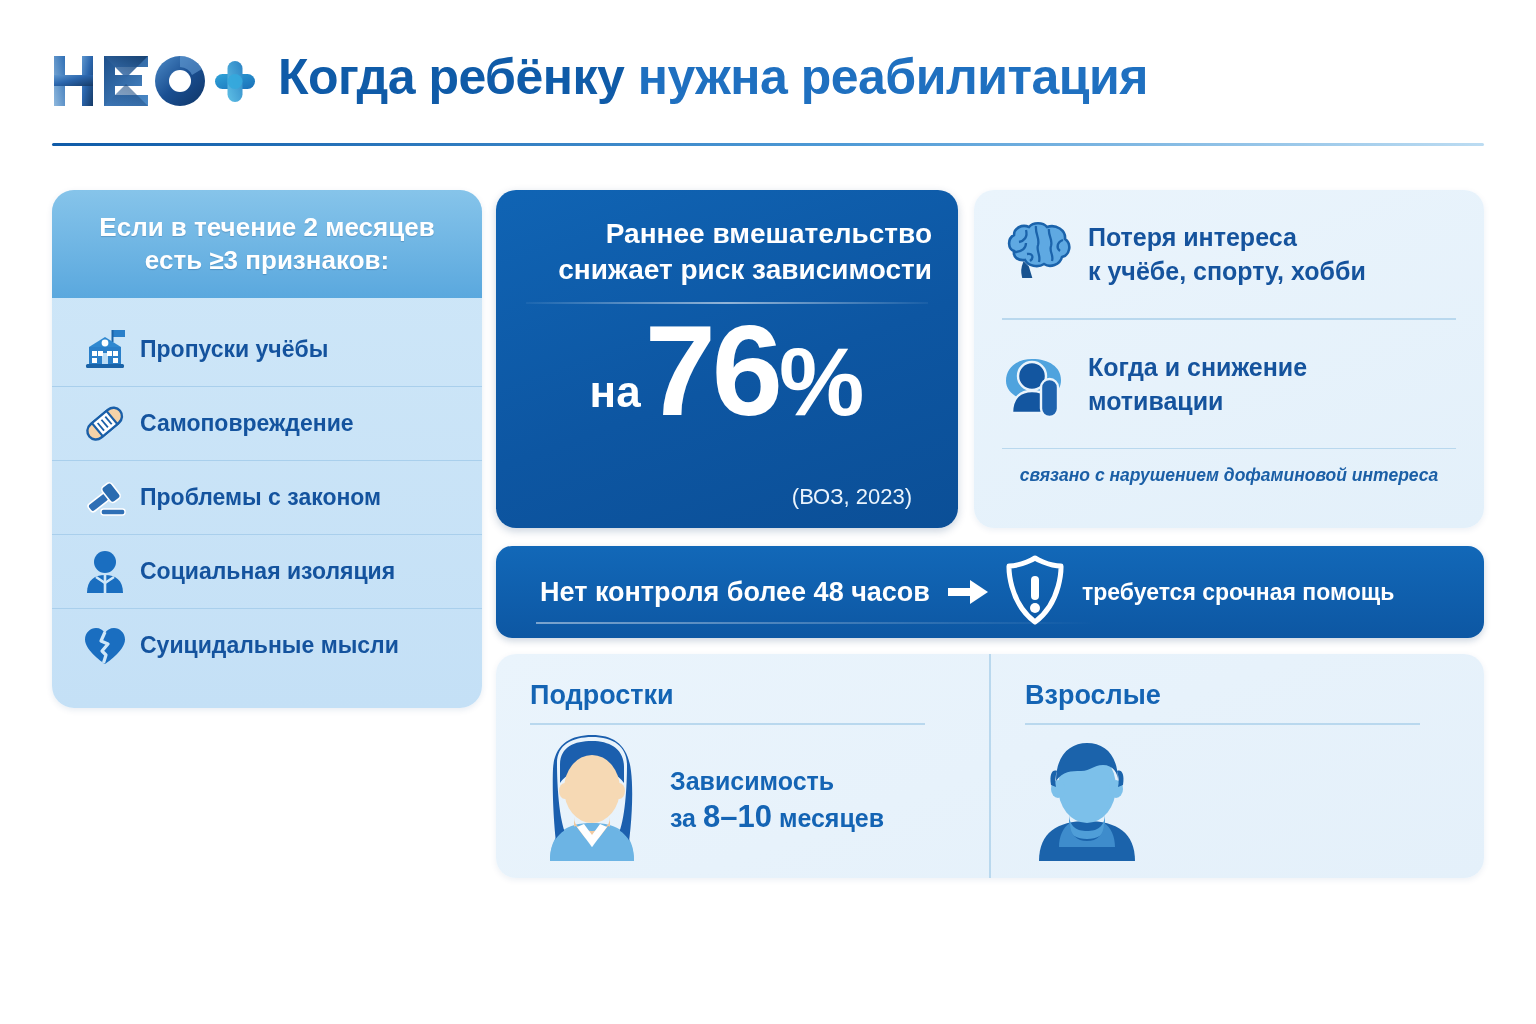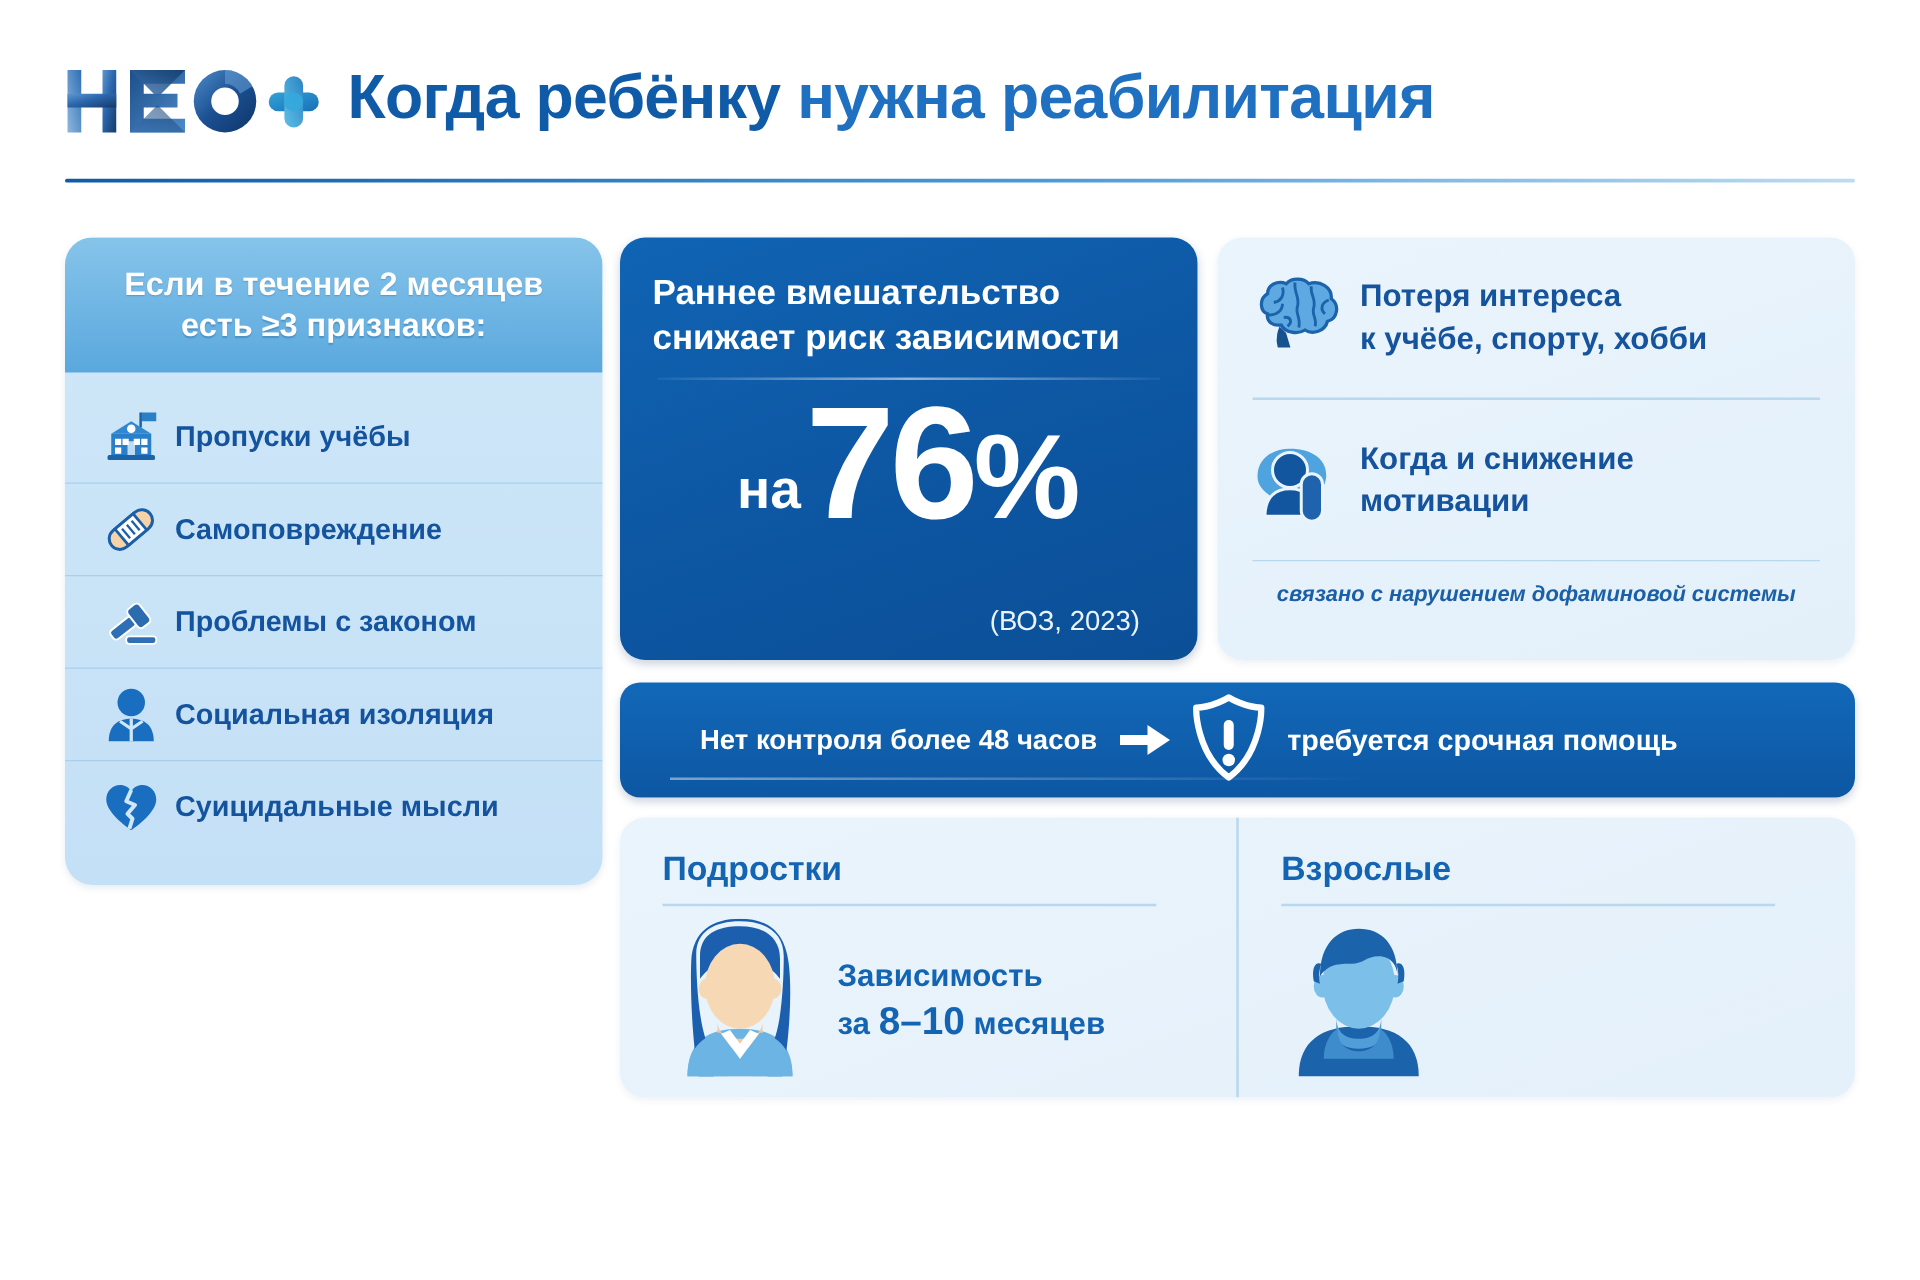--- a/index.html
+++ b/index.html
@@ -56,21 +56,21 @@
 
   
   .stat-card{
     position:absolute;left:496px;top:190px;width:462px;height:338px;
     border-radius:20px;
     background:linear-gradient(160deg,#1064b4 0%,#0d56a2 55%,#0b4f97 100%);
     box-shadow:0 3px 8px rgba(10,50,100,.22);
     overflow:hidden;
   }
   .stat-title{
-    margin:26px 26px 0 26px;text-align:left;color:#ffffff;
+    margin:26px 26px 0 26px;text-align:right;color:#ffffff;
     font-size:28px;font-weight:bold;line-height:36px;
   }
   .stat-rule{
     margin:14px 30px 0 30px;height:2px;
     background:linear-gradient(90deg,rgba(255,255,255,.05),rgba(255,255,255,.55),rgba(255,255,255,.05));
   }
   .stat-big{
     display:flex;align-items:baseline;justify-content:center;
     margin-top:2px;color:#ffffff;
   }
@@ -100,21 +100,21 @@
 
   
   .alert{
     position:absolute;left:496px;top:546px;width:988px;height:92px;
     border-radius:16px;
     background:linear-gradient(180deg,#1268b8 0%,#0d57a3 100%);
     box-shadow:0 3px 7px rgba(10,50,100,.20);
     display:flex;align-items:center;padding-left:44px;box-sizing:border-box;
     overflow:hidden;
   }
-  .alert .a1{color:#ffffff;font-size:22px;font-weight:bold;white-space:nowrap;margin-left:20px;}
+  .alert .a1{color:#ffffff;font-size:27px;font-weight:bold;white-space:nowrap;}
   .alert .arrow{margin:0 16px 0 18px;display:flex;align-items:center;}
   .alert .a2{color:#ffffff;font-size:23px;font-weight:bold;margin-left:16px;white-space:nowrap;}
   .alert-glow{
     position:absolute;left:40px;bottom:14px;width:560px;height:2px;
     background:linear-gradient(90deg,rgba(255,255,255,.45),rgba(255,255,255,0));
   }
 
   
   .compare{
     position:absolute;left:496px;top:654px;width:988px;height:224px;
@@ -329,21 +329,21 @@
           <rect x="39" y="30" width="17" height="38" rx="8.5" fill="#1f63ae" stroke="#eaf4fc" stroke-width="2.4"></rect>
         </svg>
       </span>
       <span class="rtxt">
         <span>Когда и снижение</span><br>
         <span>мотивации</span>
       </span>
     </div>
 
     <div class="rline"></div>
-    <div class="rnote">связано с нарушением дофаминовой системы</div>
+    <div class="rnote">связано с нарушением дофаминовой интереса</div>
   </div>
 
   <div class="alert">
     <span class="a1">Нет контроля более 48 часов</span>
     <span class="arrow">
       <svg width="40" height="26" viewBox="0 0 40 26">
         <rect x="0" y="9" width="24" height="8" fill="#ffffff"></rect>
         <polygon points="22,1 40,13 22,25" fill="#ffffff"></polygon>
       </svg>
     </span>

